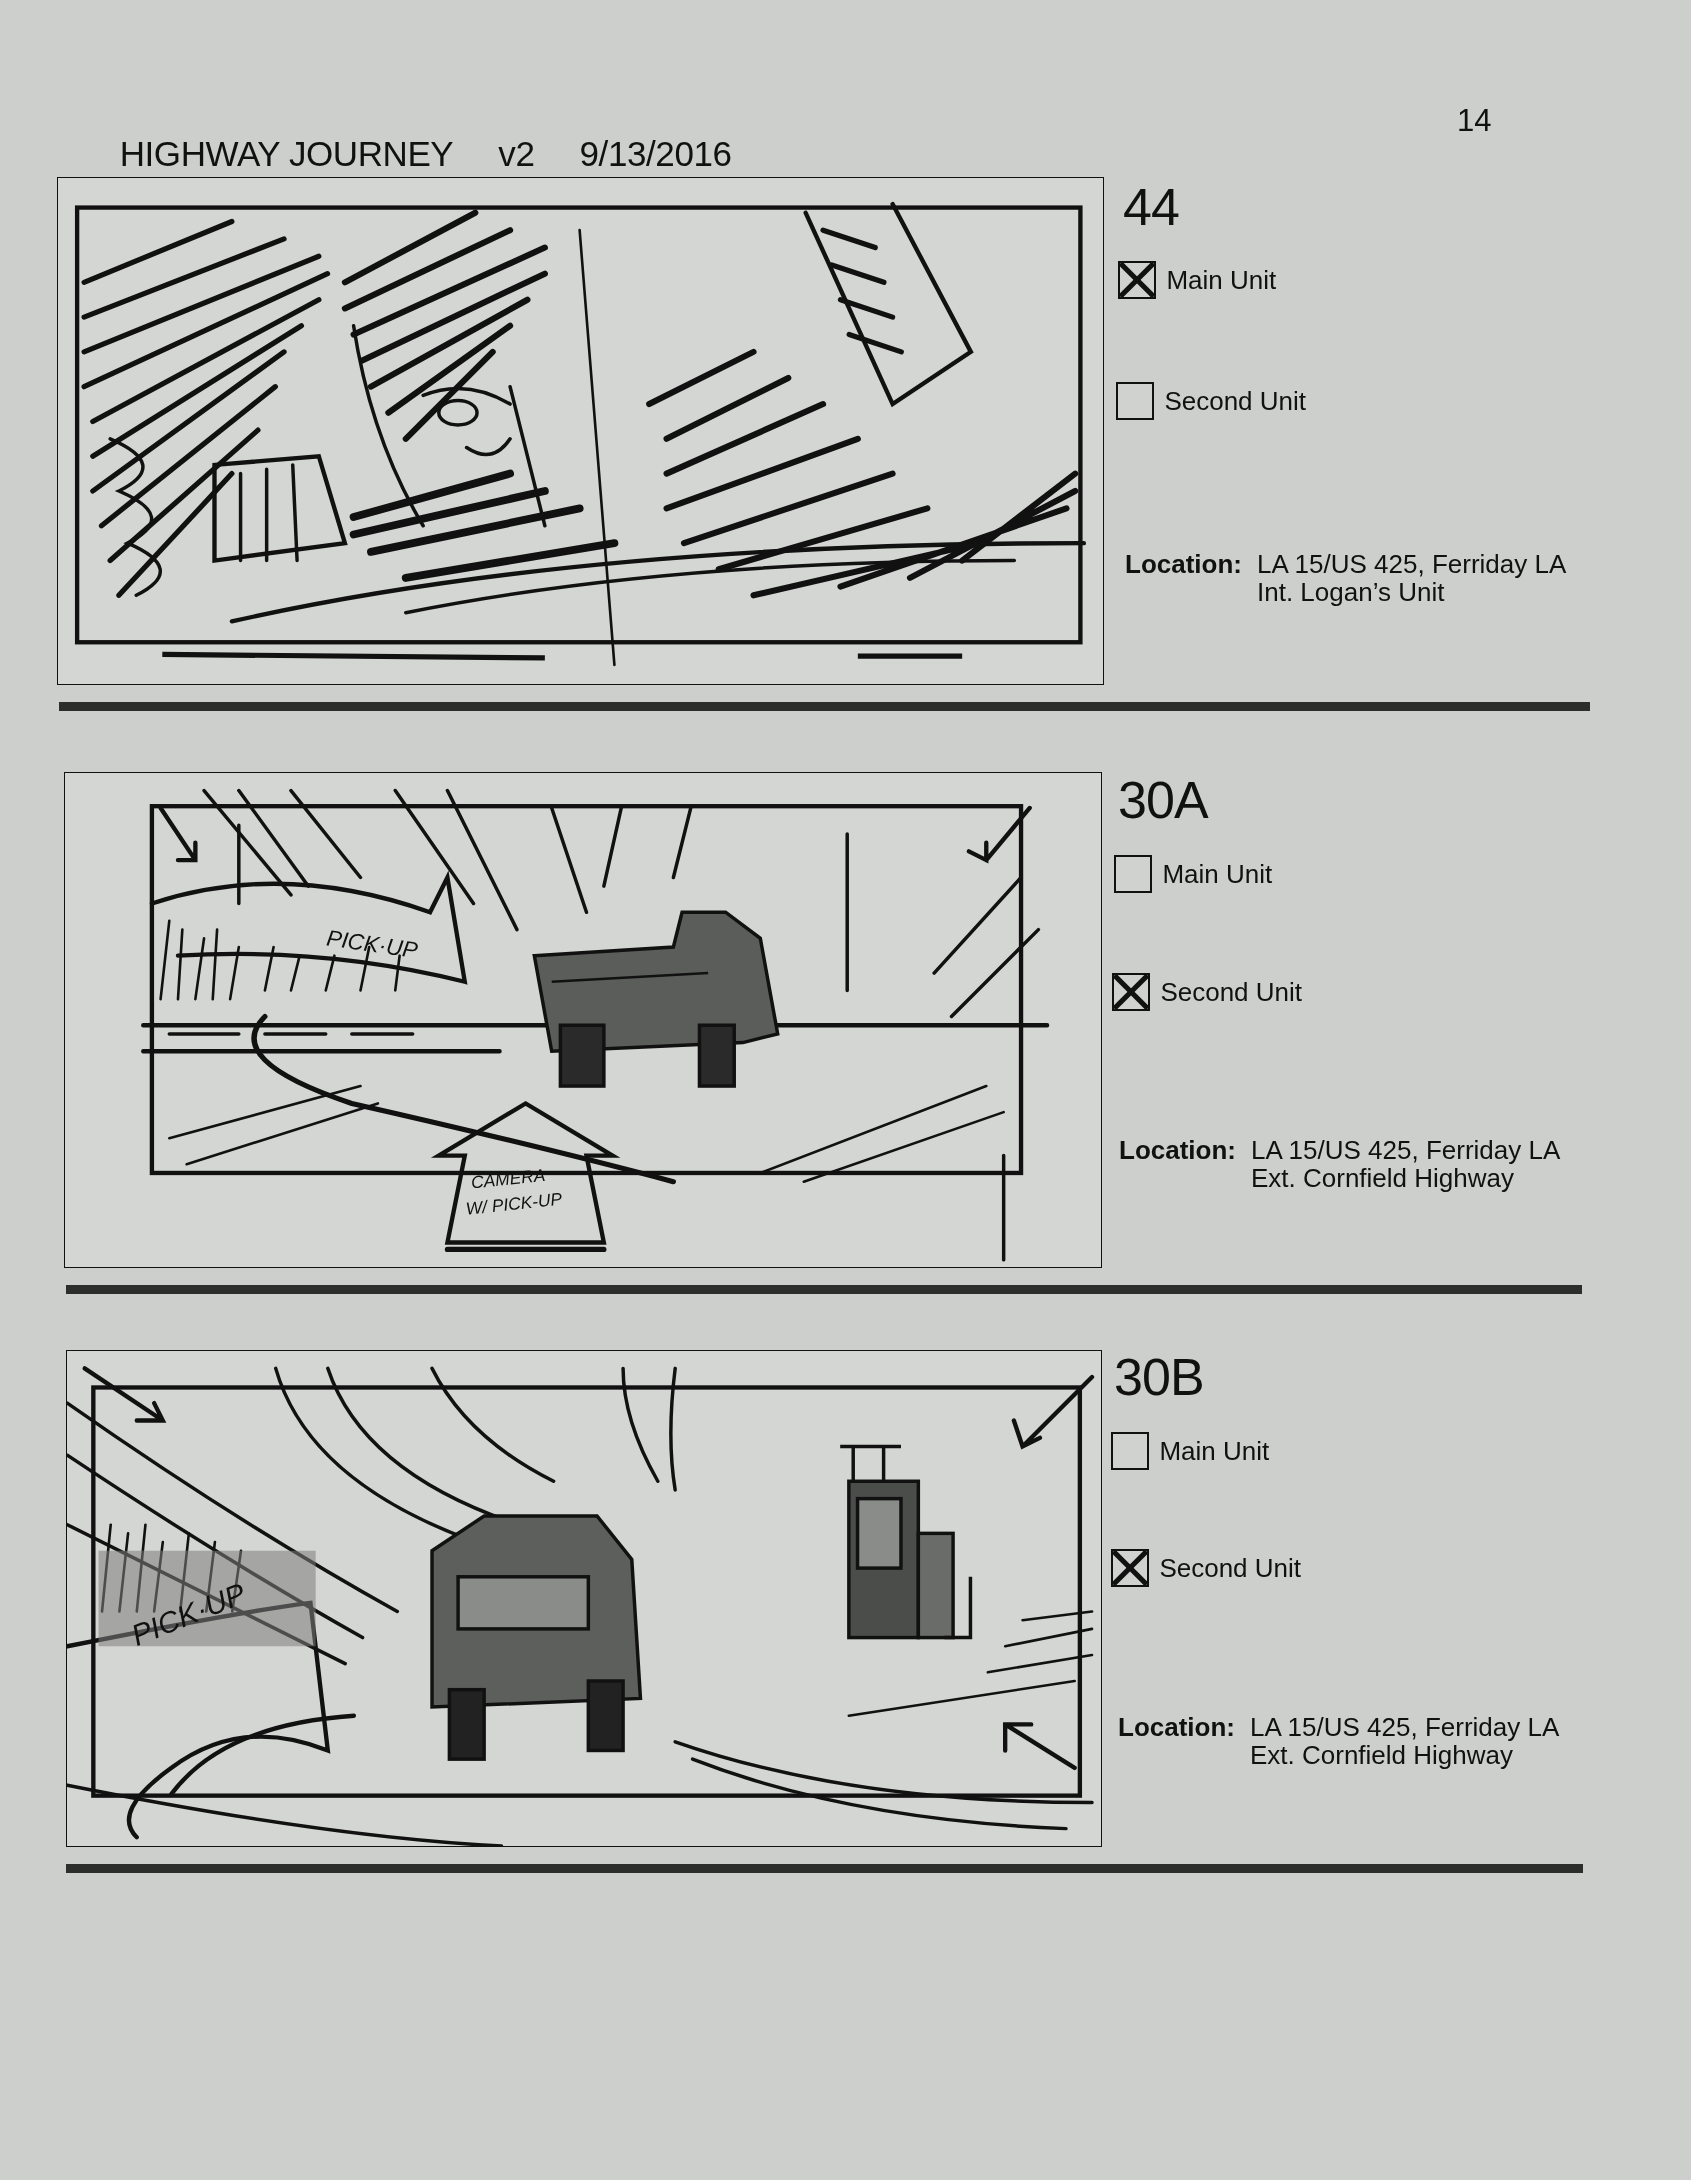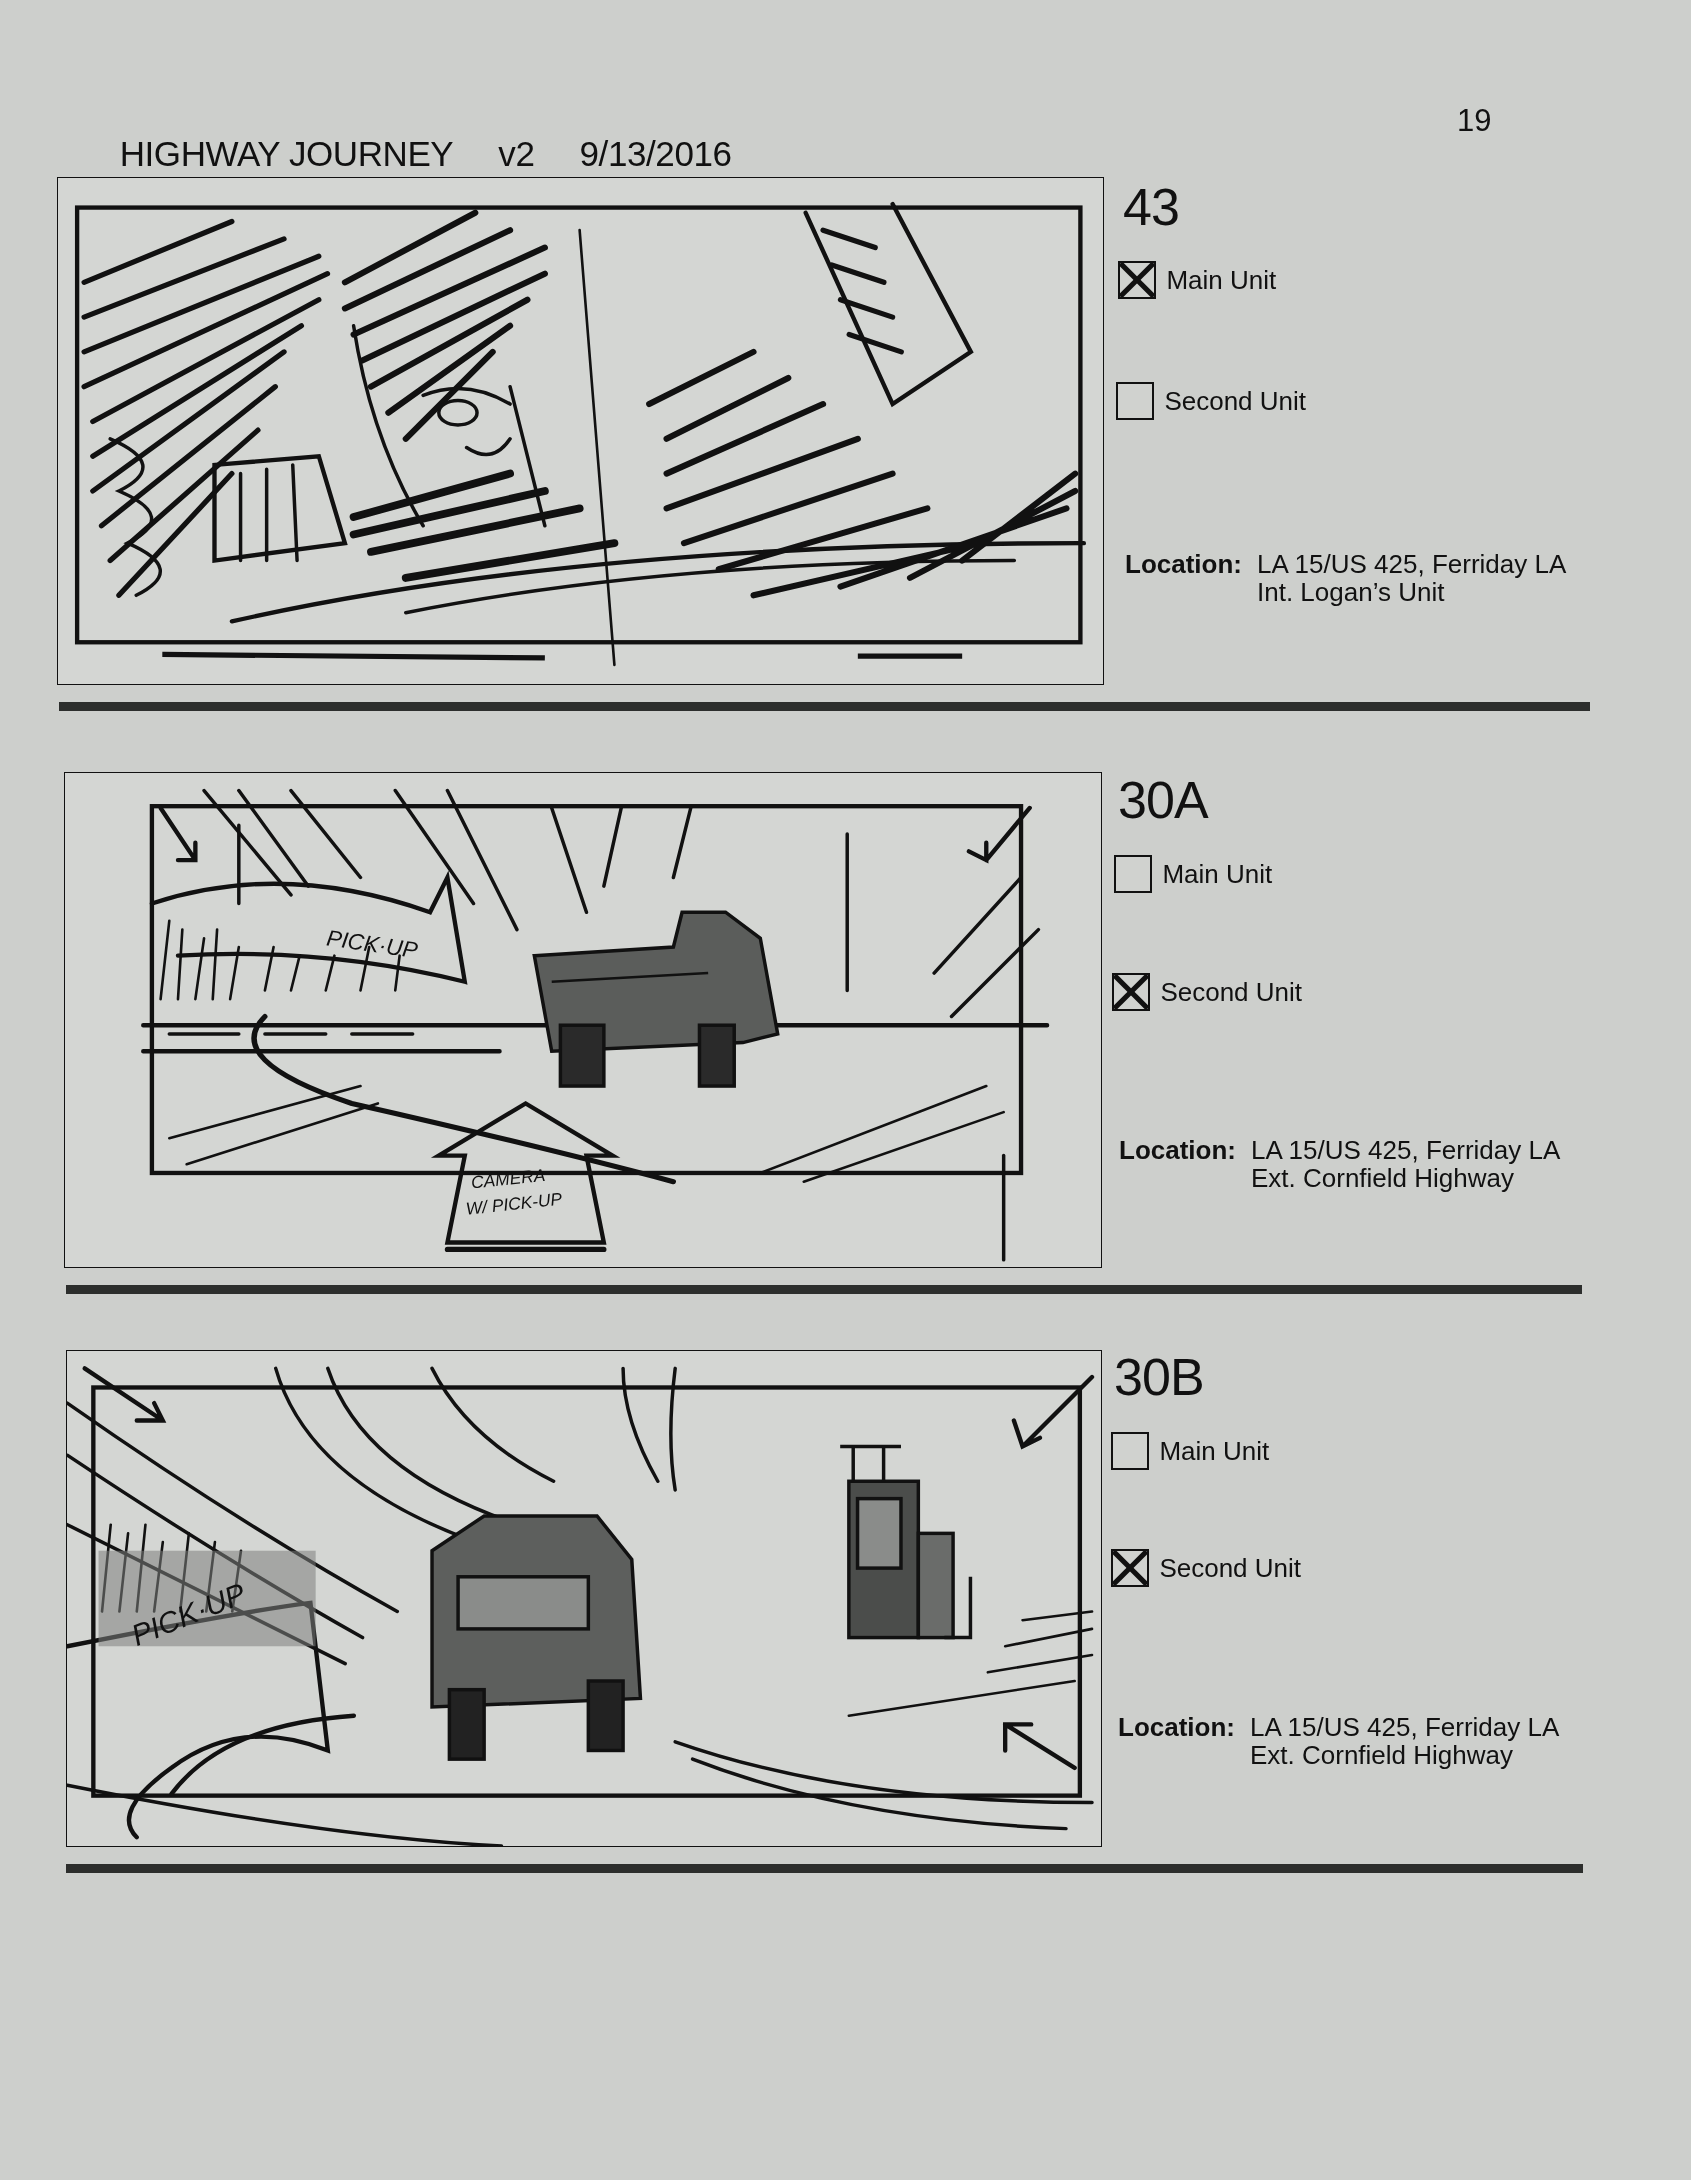--- a/index.html
+++ b/index.html
@@ -67,21 +67,21 @@
     height: 8.7px;
     background: #2c2e2c;
   }
 </style>
 </head>
 <body>
 
 <div class="header-title">
   <span>HIGHWAY JOURNEY</span><span>v2</span><span>9/13/2016</span>
 </div>
-<div class="page-number">19</div>
+<div class="page-number">14</div>
 
 <div>
   <div class="frame-outer" style="left:57px; top:177px; width:1045px; height:506px;">
     <svg width="1045" height="506" viewBox="0 0 1202 582">
       <rect x="22" y="34" width="1154" height="500" fill="none" stroke="#111" stroke-width="5"></rect>
       <line x1="120" y1="548" x2="560" y2="552" stroke="#111" stroke-width="6"></line>
       <line x1="920" y1="550" x2="1040" y2="550" stroke="#111" stroke-width="6"></line>
       <g stroke="#111" stroke-width="6" fill="none" stroke-linecap="round">
 
         <path d="M30 120 L200 50 M30 160 L260 70 M30 200 L300 90 M30 240 L310 110 M40 280 L300 140 M40 320 L280 170 M40 360 L260 200 M50 400 L250 240 M60 440 L230 290 M70 480 L200 340"></path>
@@ -102,21 +102,21 @@
         <path d="M200 510 Q600 420 1180 420" stroke-width="5"></path>
         <path d="M400 500 Q700 440 1100 440" stroke-width="4"></path>
 
         <path d="M680 260 L800 200 M700 300 L840 230 M700 340 L880 260 M700 380 L920 300 M720 420 L960 340 M760 450 L1000 380 M800 480 L1060 420 M900 470 L1160 380 M980 460 L1170 360 M1040 440 L1170 340" stroke-width="7"></path>
 
         <path d="M860 40 L960 260 L1050 200 L960 30" stroke-width="5"></path>
         <path d="M880 60 L940 80 M890 100 L950 120 M900 140 L960 160 M910 180 L970 200" stroke-width="6"></path>
       </g>
     </svg>
   </div>
-  <div class="shot-number" style="left:1123px; top:177px;">43</div>
+  <div class="shot-number" style="left:1123px; top:177px;">44</div>
   <div class="unit-row" style="left:1118px; top:261px;">
     <div class="checkbox checked"></div>
     <span>Main Unit</span>
   </div>
   <div class="unit-row" style="left:1116px; top:382px;">
     <div class="checkbox"></div>
     <span>Second Unit</span>
   </div>
   <div class="location" style="left:1125px; top:511px;">
     <div class="loc-label">Location:</div>

